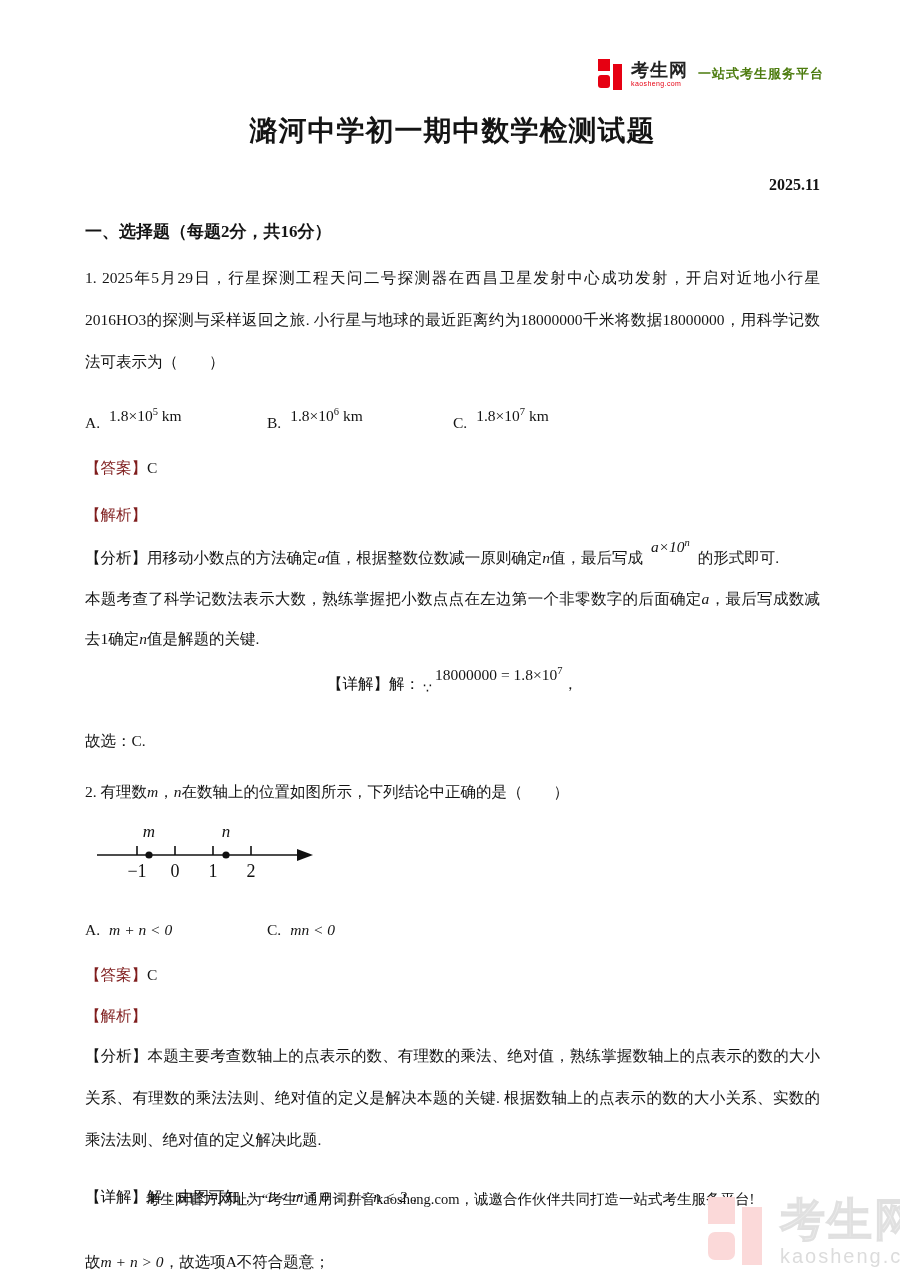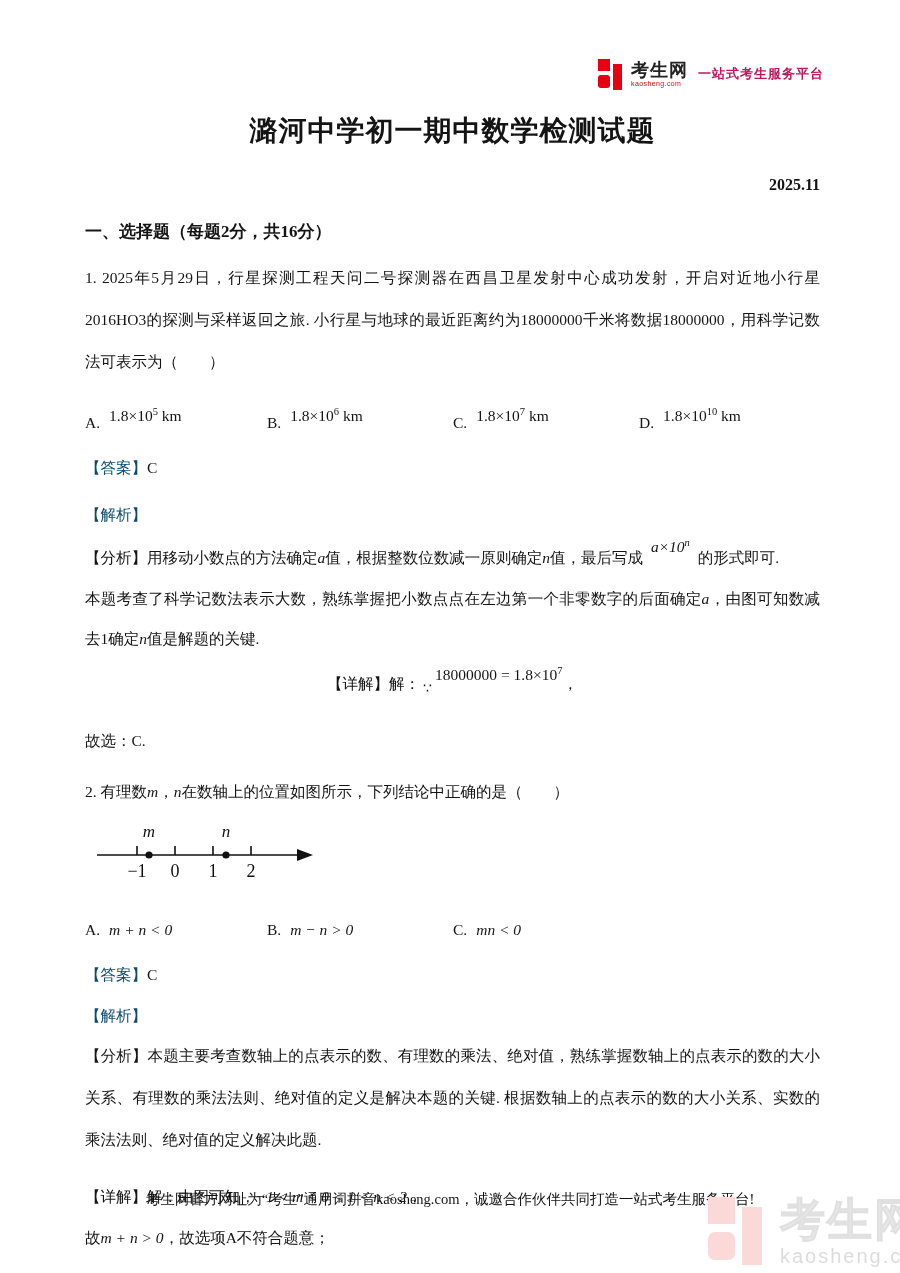--- a/index.html
+++ b/index.html
@@ -13,37 +13,37 @@
   
   .header-logo {position:absolute; top:58px; right:76px; display:flex; align-items:center;}
   .logo-mark {position:relative; width:28px; height:32px; flex:0 0 auto;}
   .logo-mark i {position:absolute; background:#e60012;}
   .lm1 {left:0; top:1px; width:12px; height:12px;}
   .lm2 {left:0; top:17px; width:12px; height:13px; border-radius:3px;}
   .lm3 {left:15px; top:6px; width:9px; height:26px;}
   .logo-stack {margin-left:5px; line-height:1;}
   .logo-cn {font-size:18px; font-weight:bold; color:#222; font-family:"Liberation Sans",sans-serif; letter-spacing:1px;}
   .logo-en {font-size:7px; color:#e60012; font-family:"Liberation Sans",sans-serif; letter-spacing:.4px; margin-top:1px;}
-  .logo-tagline {font-size:13px; color:#be185d; font-weight:bold; margin-left:10px; font-family:"Liberation Sans",sans-serif; letter-spacing:1px;}
+  .logo-tagline {font-size:13px; color:#4d7c0f; font-weight:bold; margin-left:10px; font-family:"Liberation Sans",sans-serif; letter-spacing:1px;}
 
   .title {text-align:center; font-size:28px; font-weight:bold; margin:0; padding-top:112px; letter-spacing:1px;}
   .date {text-align:right; font-size:16px; font-weight:bold; margin-top:26px;}
   .section-heading {font-size:17px; font-weight:bold; margin-top:26px;}
 
   .para {font-size:15.5px; line-height:42px; text-align:justify; margin-top:14px;}
   .tight {line-height:40px;}
 
   .opt-row {display:grid; grid-template-columns:182px 186px 186px 1fr; font-size:15.5px; margin-top:4px; align-items:end;}
   .opt {white-space:nowrap; padding-top:14px;}
   .opt-label {margin-right:9px;}
   .formula {font-family:"Liberation Serif",serif;}
   .raise {display:inline-block; transform:translateY(-7px);}
   sup {font-size:10.5px;}
   .math {font-family:"Liberation Serif",serif; font-style:italic;}
-  .blue {color:#0c4a6e;}
+  .blue {color:#7f1d1d;}
   .line {font-size:15.5px; margin-top:26px;}
   .because {vertical-align:-3px; margin:0 3px; font-size:14px;}
 
   
   .numberline-wrap {margin:14px 0 0 10px;}
   .numberline line, .numberline polyline {stroke:#111; stroke-width:1.6; fill:none;}
   .numberline polygon {fill:#111;}
   .numberline circle {fill:#111;}
   .numberline text {font-family:"Liberation Serif",serif; font-size:18px; fill:#111; text-anchor:middle;}
   .numberline text.pt {font-style:italic; font-size:17px;}
@@ -89,38 +89,35 @@
     <div class="opt-row">
       <span class="opt">
         <span class="opt-label">A.</span><span class="formula raise"><span>1.8×10</span><sup>5</sup><span> km</span></span>
       </span>
       <span class="opt">
         <span class="opt-label">B.</span><span class="formula raise"><span>1.8×10</span><sup>6</sup><span> km</span></span>
       </span>
       <span class="opt">
         <span class="opt-label">C.</span><span class="formula raise"><span>1.8×10</span><sup>7</sup><span> km</span></span>
       </span>
-      <span class="opt">
-        <span class="opt-label">D.</span><span class="formula raise"><span>1.8×10</span><sup>10</sup><span> km</span></span>
-      </span>
     </div>
 
     <div class="line">
       <span class="blue">【答案】</span><span>C</span>
     </div>
     <div class="line blue">【解析】</div>
 
     <div class="line" style="margin-top:22px;">
       <span>【分析】</span><span>用移动小数点的方法确定</span><span class="math">a</span><span>值，根据整数位数减一原则确定</span><span class="math">n</span><span>值，最后写成</span>
       <span class="formula raise" style="transform:translateY(-11px);margin:0 4px;"><span class="math">a×10</span><sup class="math">n</sup></span>
       <span>的形式即可.</span>
     </div>
 
     <p class="para tight" style="margin-top:10px;">
-      <span>本题考查了科学记数法表示大数，熟练掌握把小数点点在左边第一个非零数字的后面确定</span><span class="math">a</span><span>，由图可知</span><span>数减去</span><span class="formula">1</span><span>确定</span><span class="math">n</span><span>值是解题的关键.</span>
+      <span>本题考查了科学记数法表示大数，熟练掌握把小数点点在左边第一个非零数字的后面确定</span><span class="math">a</span><span>，最后写成</span><span>数减去</span><span class="formula">1</span><span>确定</span><span class="math">n</span><span>值是解题的关键.</span>
     </p>
 
     <div class="line" style="margin-top:14px;text-align:center;">
       <span>【详解】</span><span>解：</span><span class="because">∵</span><span class="formula raise" style="transform:translateY(-9px);"><span>18000000 = 1.8×10</span><sup>7</sup></span><span>，</span>
     </div>
 
     <div class="line" style="margin-top:34px;">故选：C.</div>
 
     <div class="line" style="margin-top:30px;">
       <span>2. 有理数</span><span class="math">m</span><span>，</span><span class="math">n</span><span>在数轴上的位置如图所示，下列结论中正确的是（　　）</span>
@@ -143,41 +140,38 @@
         <text class="pt" x="54" y="20">m</text>
         <text class="pt" x="131" y="20">n</text>
       </svg>
     </div>
 
     <div class="opt-row" style="margin-top:18px;">
       <span class="opt">
         <span class="opt-label">A.</span><span class="math">m + n &lt; 0</span>
       </span>
       <span class="opt">
-        <span class="opt-label">B.</span><span class="math">m − n &gt; 0</span>
-      </span>
-      <span class="opt">
         <span class="opt-label">C.</span><span class="math">mn &lt; 0</span>
       </span>
     </div>
 
     <div class="line">
       <span class="blue">【答案】</span><span>C</span>
     </div>
     <div class="line blue" style="margin-top:20px;">【解析】</div>
 
     <p class="para" style="margin-top:8px;">
       <span>【分析】</span><span>本题主要考查数轴上的点表示的数、有理数的乘法、绝对值，熟练掌握数轴上的点表示的数的大小关系、有理数的乘法法则、绝对值的定义是解决本题的关键. 根据数轴上的点表示的数的大小关系、实数的乘法法则、绝对值的定义解决此题.</span>
     </p>
 
     <div class="line" style="">
       <span>【详解】</span><span>解：由图可知，</span><span class="math">−1 &lt; m &lt; 0 &lt; 1 &lt; n &lt; 2</span><span>，</span>
     </div>
 
-    <div class="line" style="margin-top:20px;">
+    <div class="line" style="margin-top:44px;">
       <span>故</span><span class="math">m + n &gt; 0</span><span>，故选项A不符合题意；</span>
     </div>
   </div>
 
   <div class="footer">考生网官方网址为“考生”通用词拼音kaosheng.com，诚邀合作伙伴共同打造一站式考生服务平台!</div>
 
   <div class="watermark">
     <span class="wm-mark">
       <i class="wm1"></i>
         <i class="wm2"></i>

